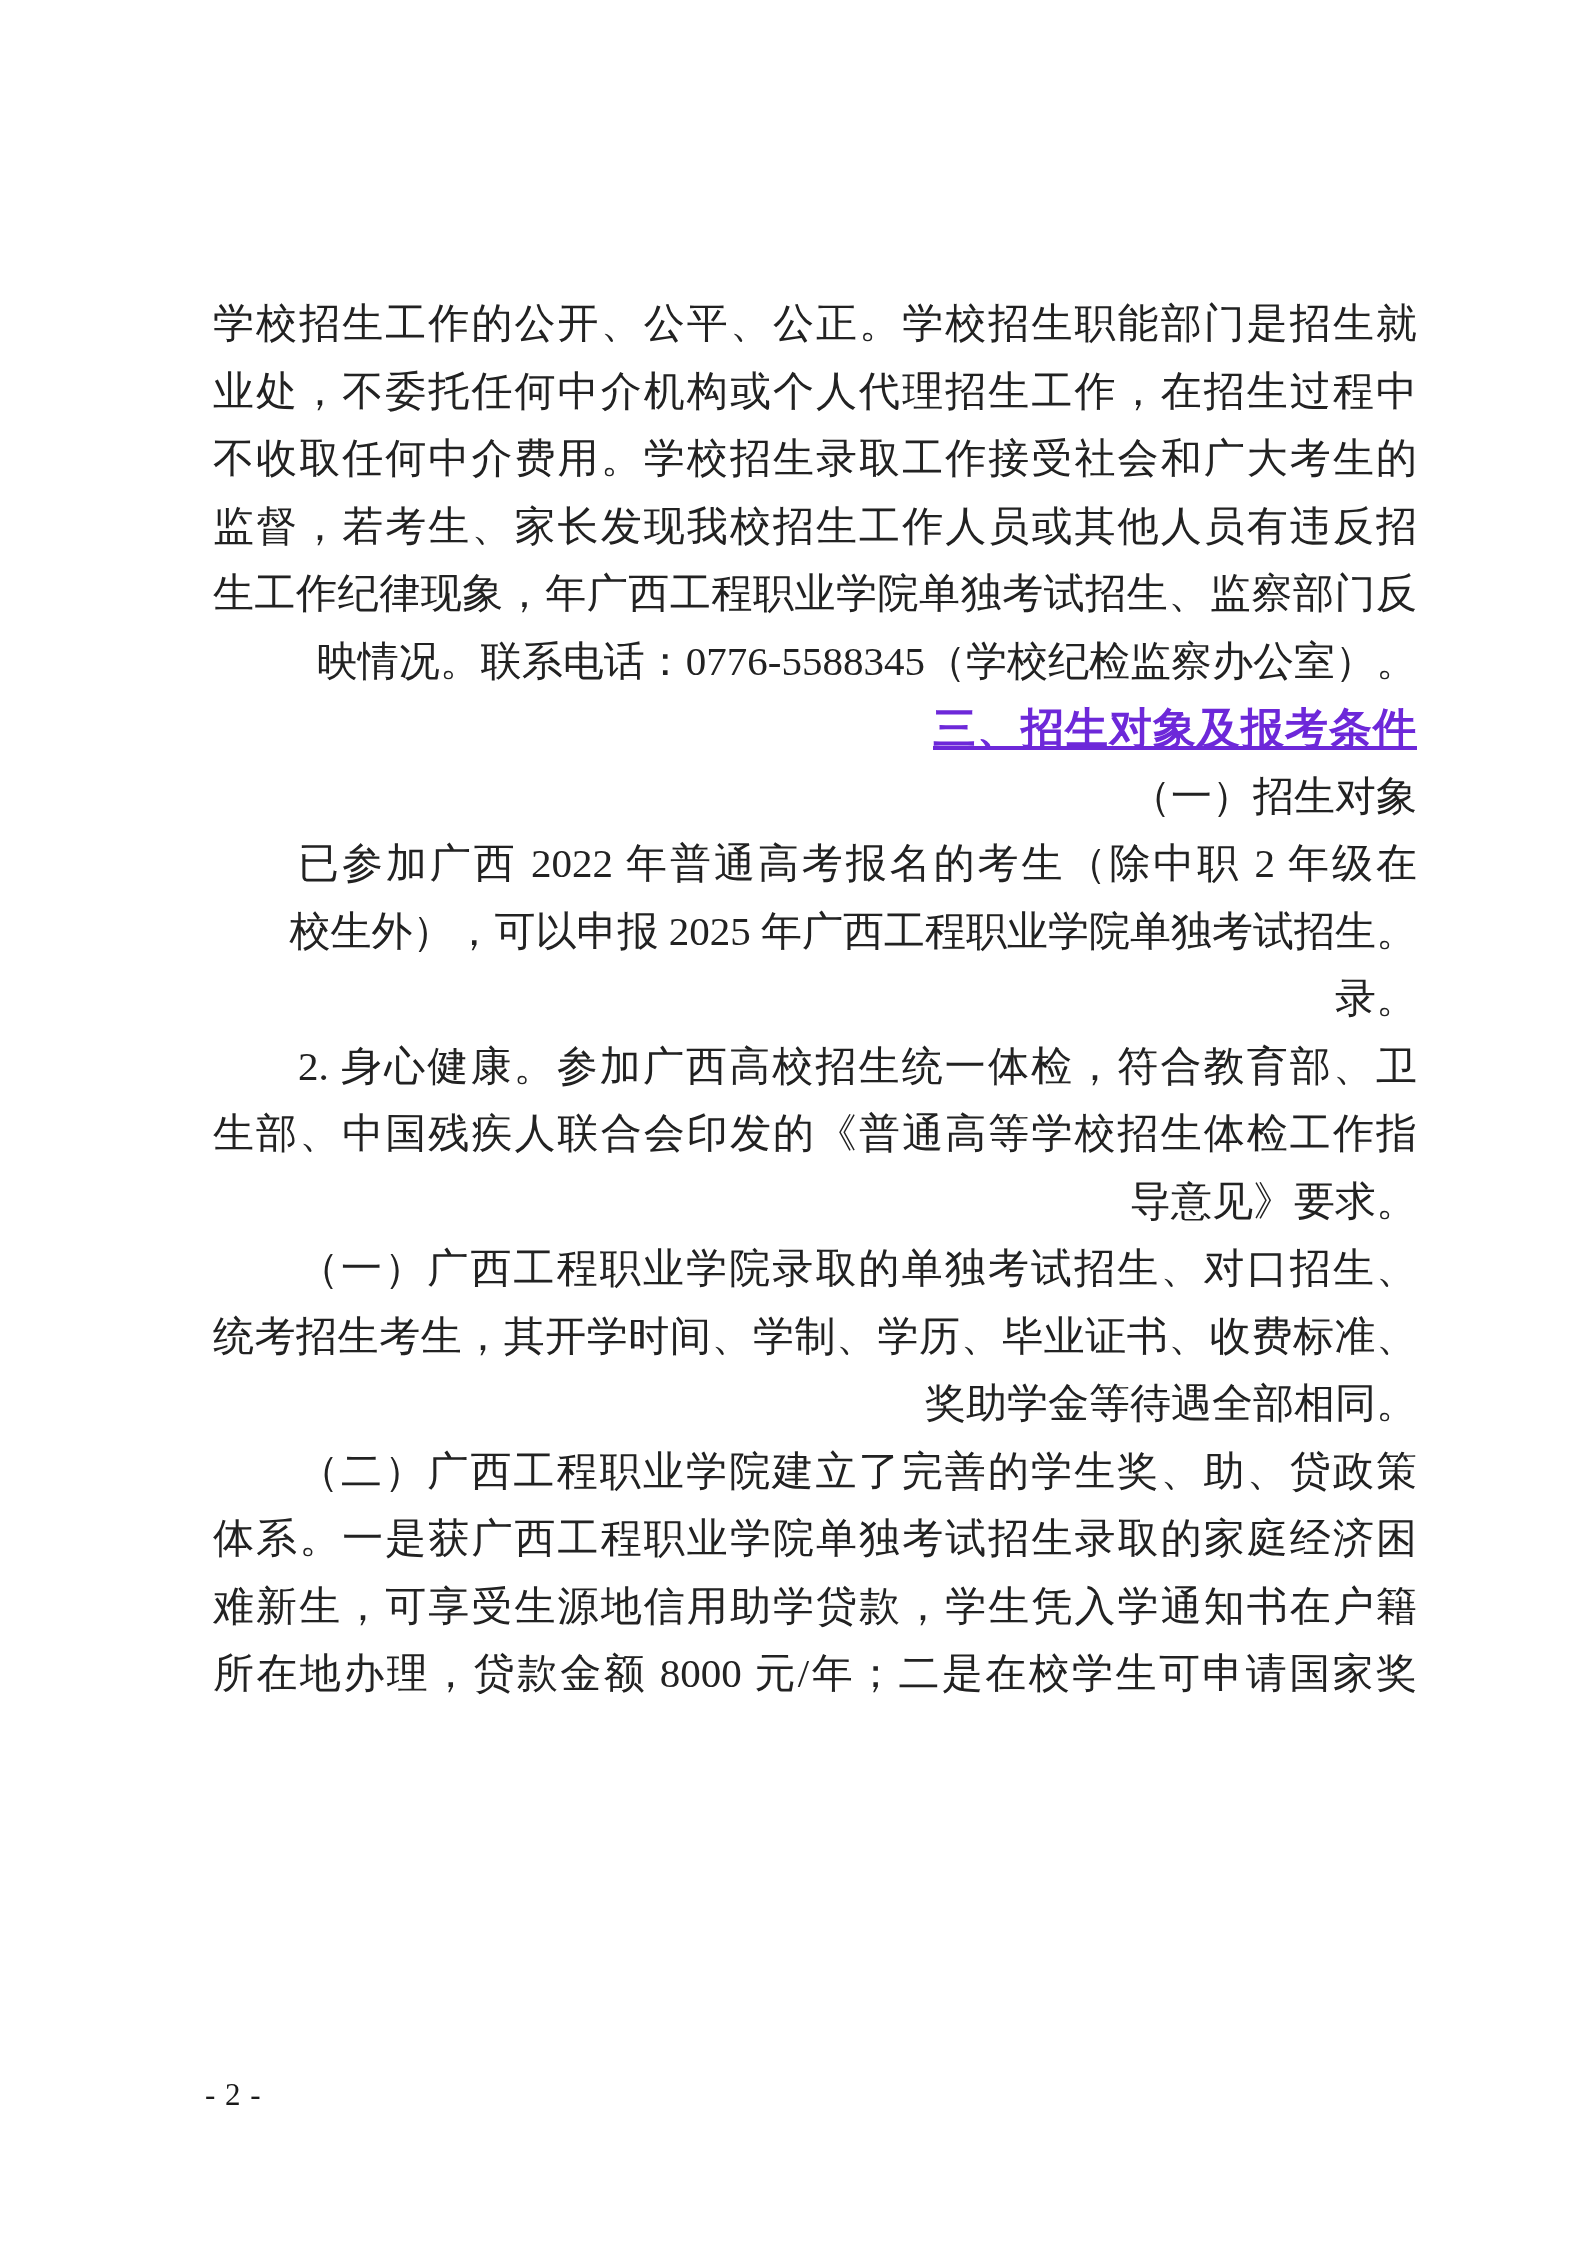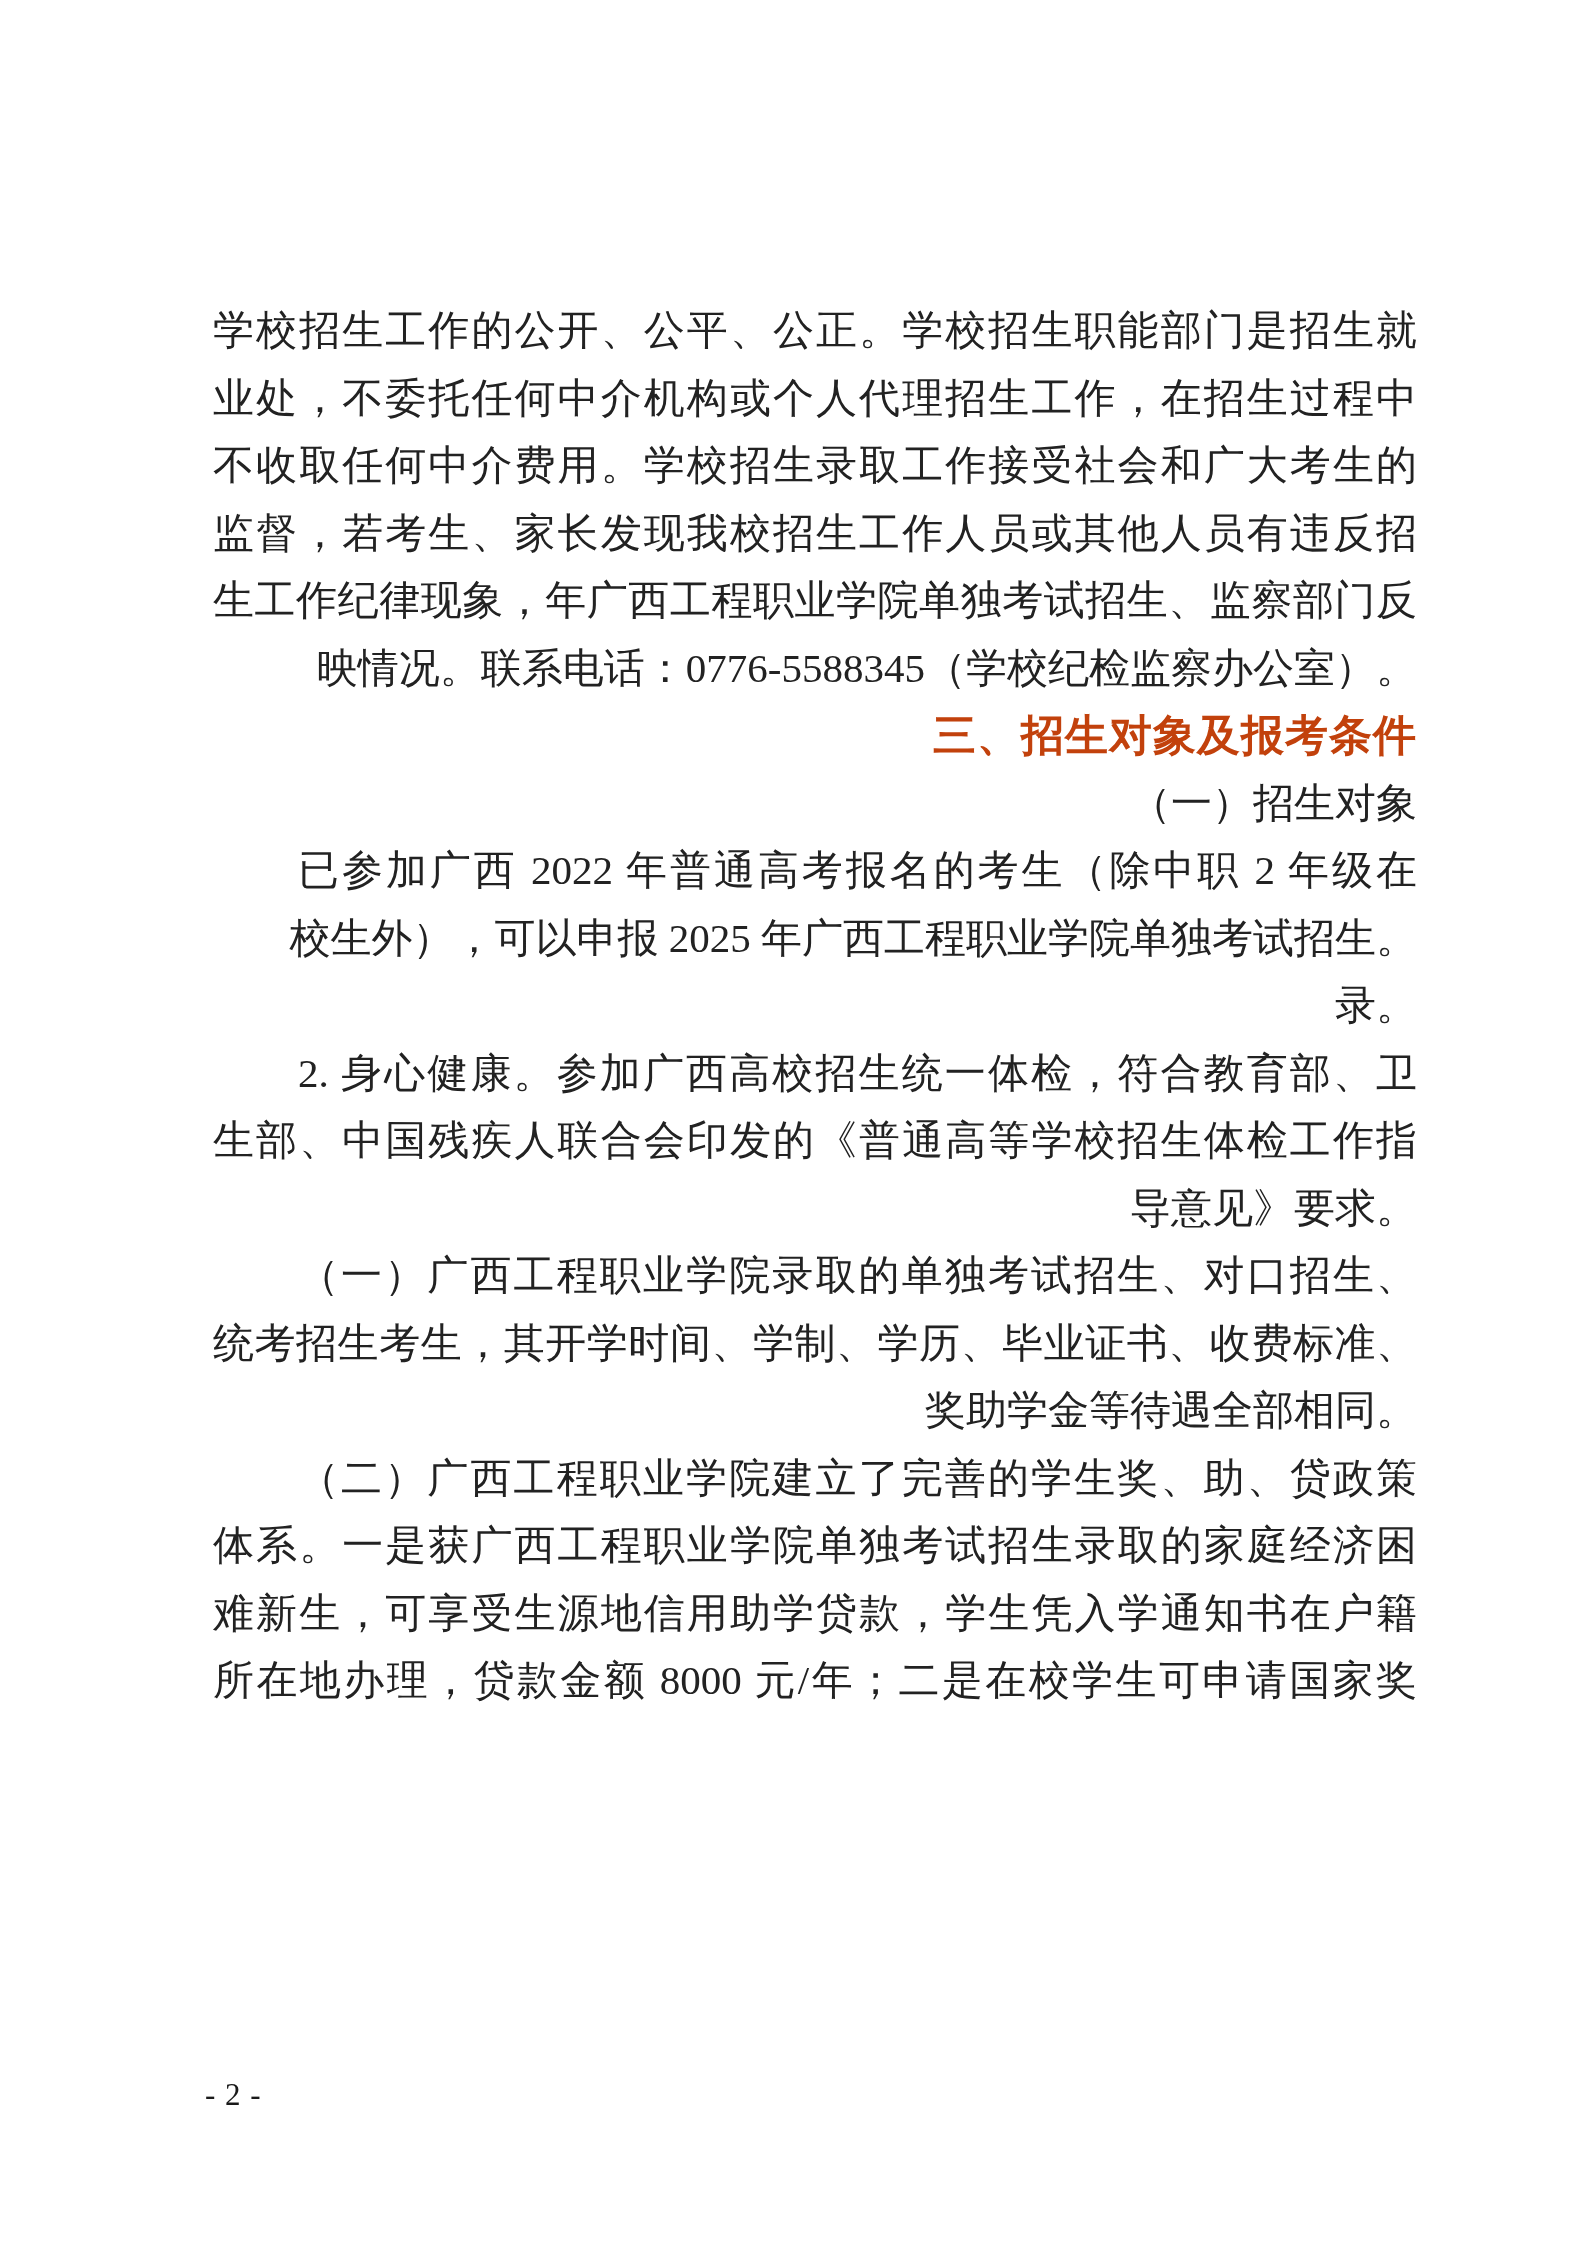--- a/index.html
+++ b/index.html
@@ -12,21 +12,21 @@
     width: 1587px;
     height: 2245px;
     background: #ffffff;
     overflow: hidden;
     font-family: "Liberation Serif", "DejaVu Serif", serif;
     color: #222222;
   }
   .textblock {
     position: absolute;
     left: 213px;
-    top: 297px;
+    top: 290px;
     width: 1204px;
   }
   .line {
     height: 67.5px;
     line-height: 67.5px;
     font-size: 41px;
     text-align: right;
     white-space: nowrap;
     font-kerning: none;
   }
@@ -61,21 +61,21 @@
 <body>
 
 <div class="page" style="background: rgb(255, 255, 255); color: rgb(34, 34, 34);">
   <div class="textblock" id="textblock">
       <div class="line fill">学校招生工作的公开、公平、公正。学校招生职能部门是招生就</div>
       <div class="line fill">业处，不委托任何中介机构或个人代理招生工作，在招生过程中</div>
       <div class="line fill">不收取任何中介费用。学校招生录取工作接受社会和广大考生的</div>
       <div class="line fill">监督，若考生、家长发现我校招生工作人员或其他人员有违反招</div>
       <div class="line fill">生工作纪律现象，年广西工程职业学院单独考试招生、监察部门反</div>
       <div class="line">映情况。联系电话：0776-5588345（学校纪检监察办公室）。</div>
-      <div class="line heading indent" style="color: #c2410c;">三、招生对象及报考条件</div>
+      <div class="line heading indent" style="color: #6d28d9; text-decoration: underline;">三、招生对象及报考条件</div>
       <div class="line indent">（一）招生对象</div>
       <div class="line indent fill">已参加广西 2022 年普通高考报名的考生（除中职 2 年级在</div>
       <div class="line">校生外），可以申报 2025 年广西工程职业学院单独考试招生。</div>
       <div class="line">录。</div>
       <div class="line indent fill">2. 身心健康。参加广西高校招生统一体检，符合教育部、卫</div>
       <div class="line fill">生部、中国残疾人联合会印发的《普通高等学校招生体检工作指</div>
       <div class="line">导意见》要求。</div>
       <div class="line indent fill">（一）广西工程职业学院录取的单独考试招生、对口招生、</div>
       <div class="line fill">统考招生考生，其开学时间、学制、学历、毕业证书、收费标准、</div>
       <div class="line">奖助学金等待遇全部相同。</div>

